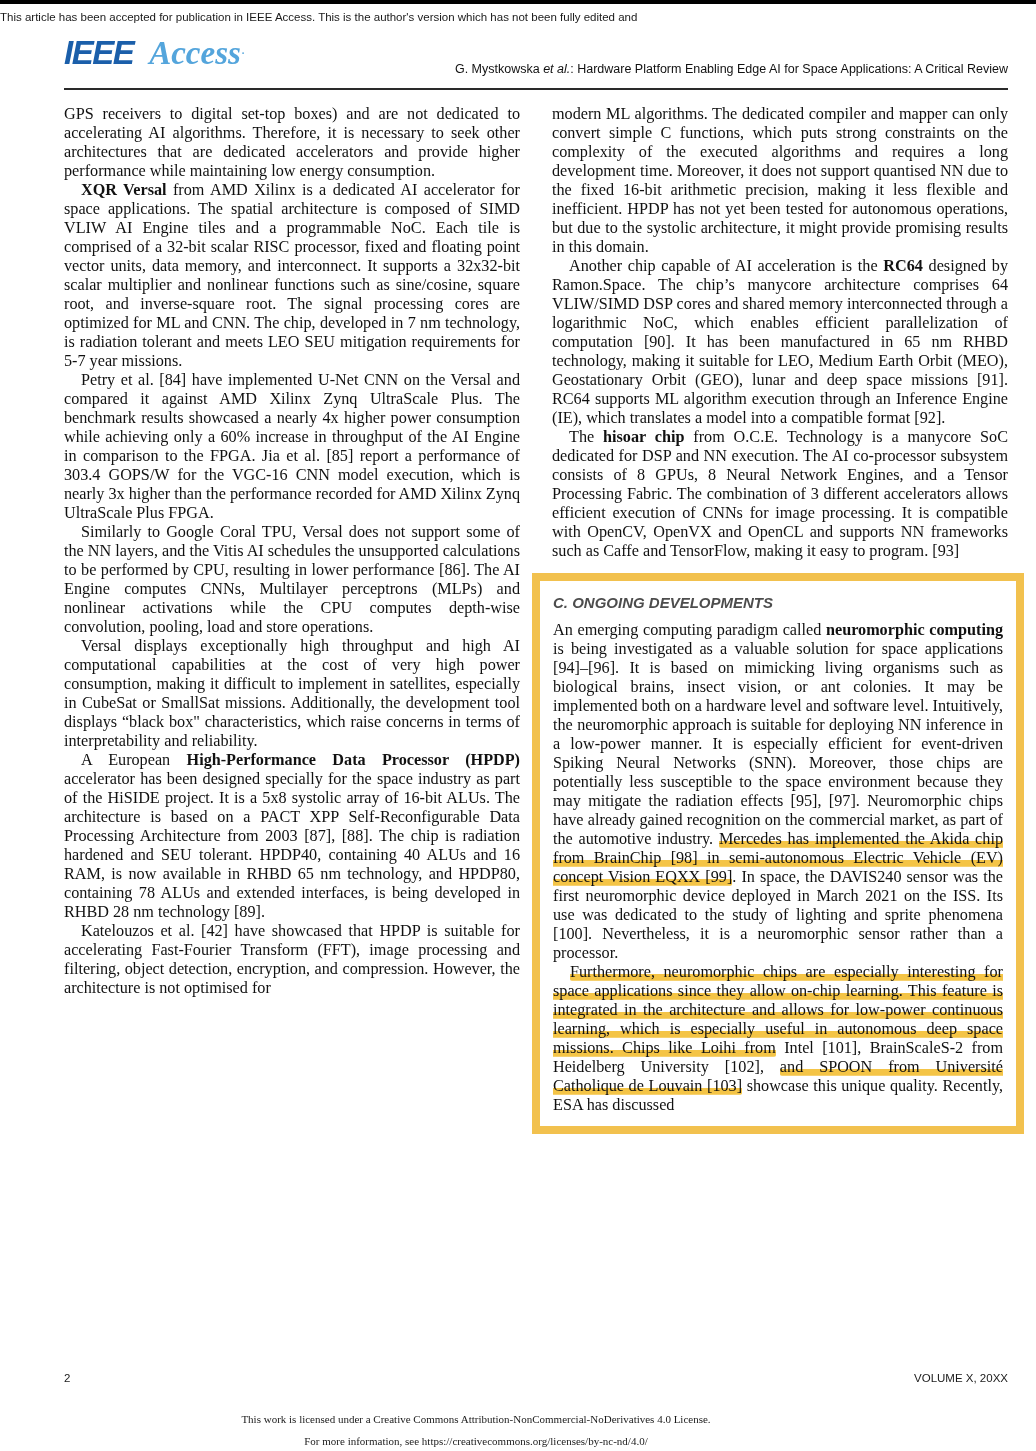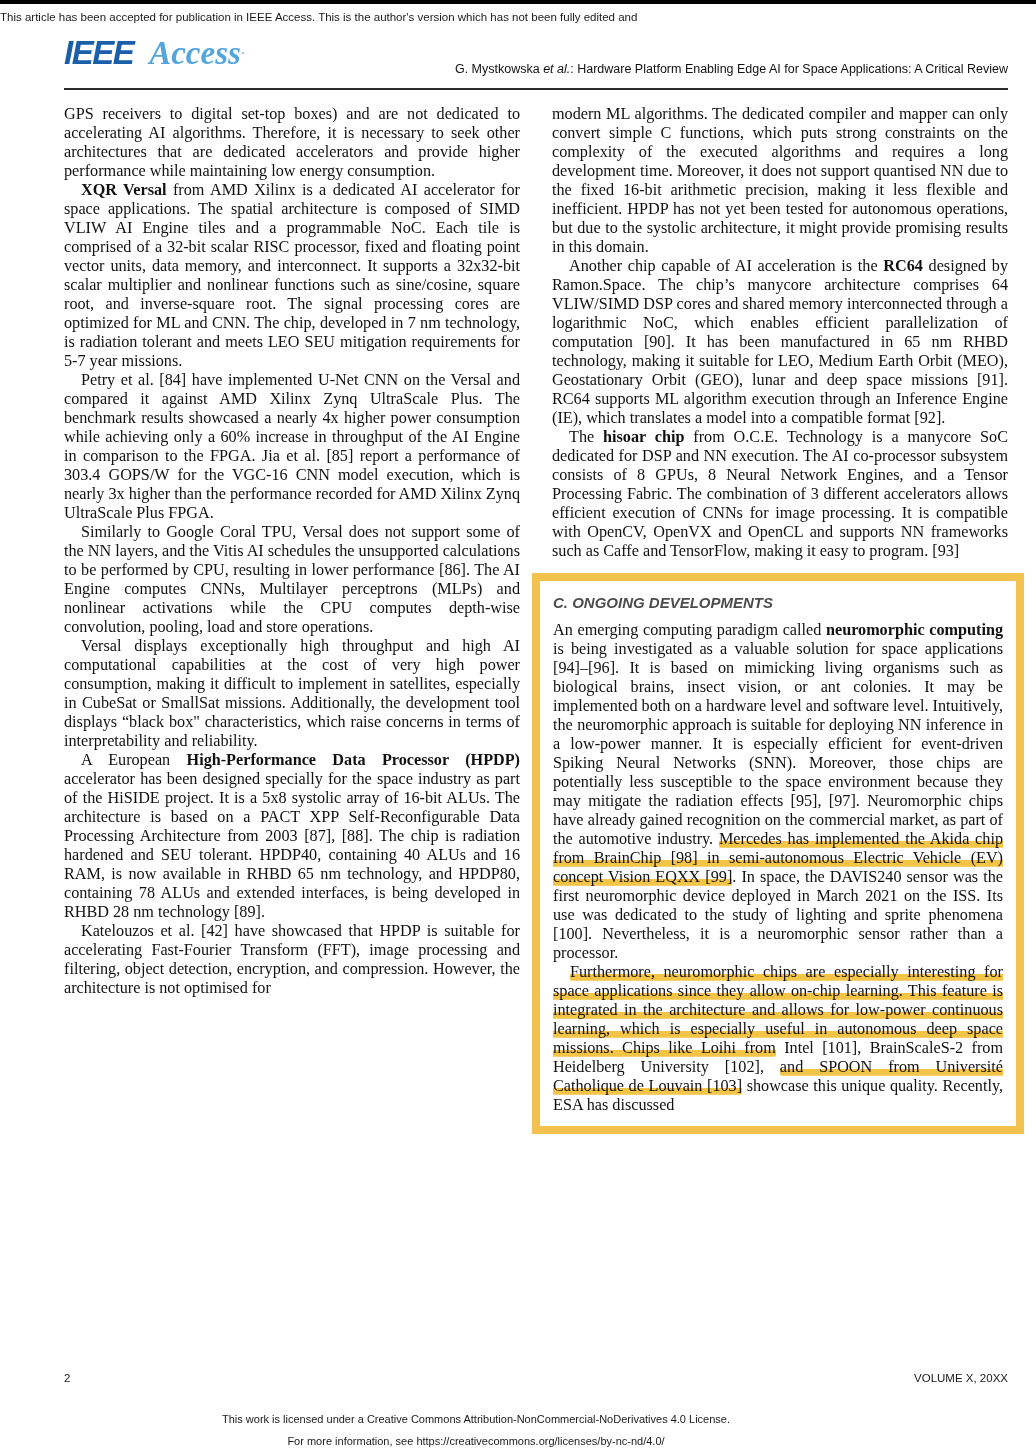--- a/index.html
+++ b/index.html
@@ -37,21 +37,21 @@
     border-radius:2px;}
   .hbox{margin-top:12px;margin-left:-20px;margin-right:-16px;
     border:8px solid var(--box-border);padding:8px 13px 11px 13px;}
   .hbox-heading{font-family:"Liberation Sans", sans-serif;font-weight:bold;font-style:italic;
     color:var(--heading-gray);font-size:15px;margin:4px 0 9px 0;text-align:left;}
   .footer{position:absolute;left:64px;top:1372px;width:944px;
     font-family:"Liberation Sans", sans-serif;font-size:11.5px;color:#1a1a1a;}
   .footer .pageno{float:left;}
   .footer .volume{float:right;}
   .license{position:absolute;left:0;top:1408px;width:952px;text-align:center;
-    font-family:Liberation Sans, sans-serif;font-size:11px;color:#1a1a1a;line-height:22px;}
+    font-family:Liberation Serif, serif;font-size:11px;color:#1a1a1a;line-height:22px;}
 </style>
 </head>
 <body>
 
 <div class="page">
   <div class="scan-edge"></div>
 
   <div class="banner">
     <div>This article has been accepted for publication in IEEE Access. This is the author's version which has not been fully edited and</div>
   </div>

